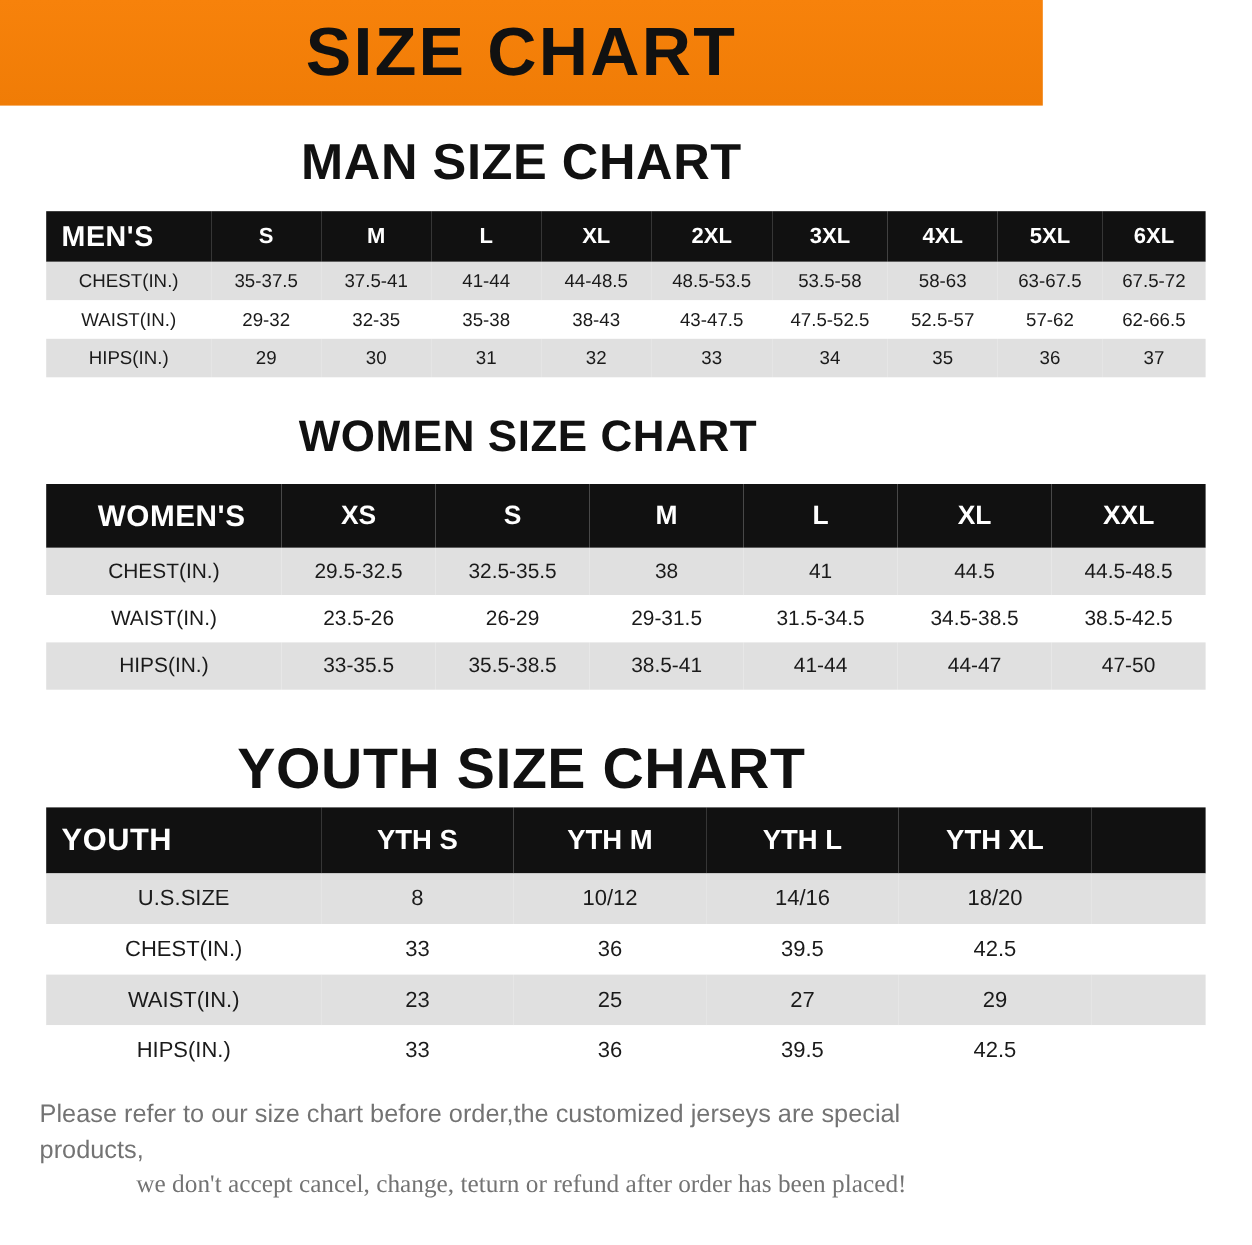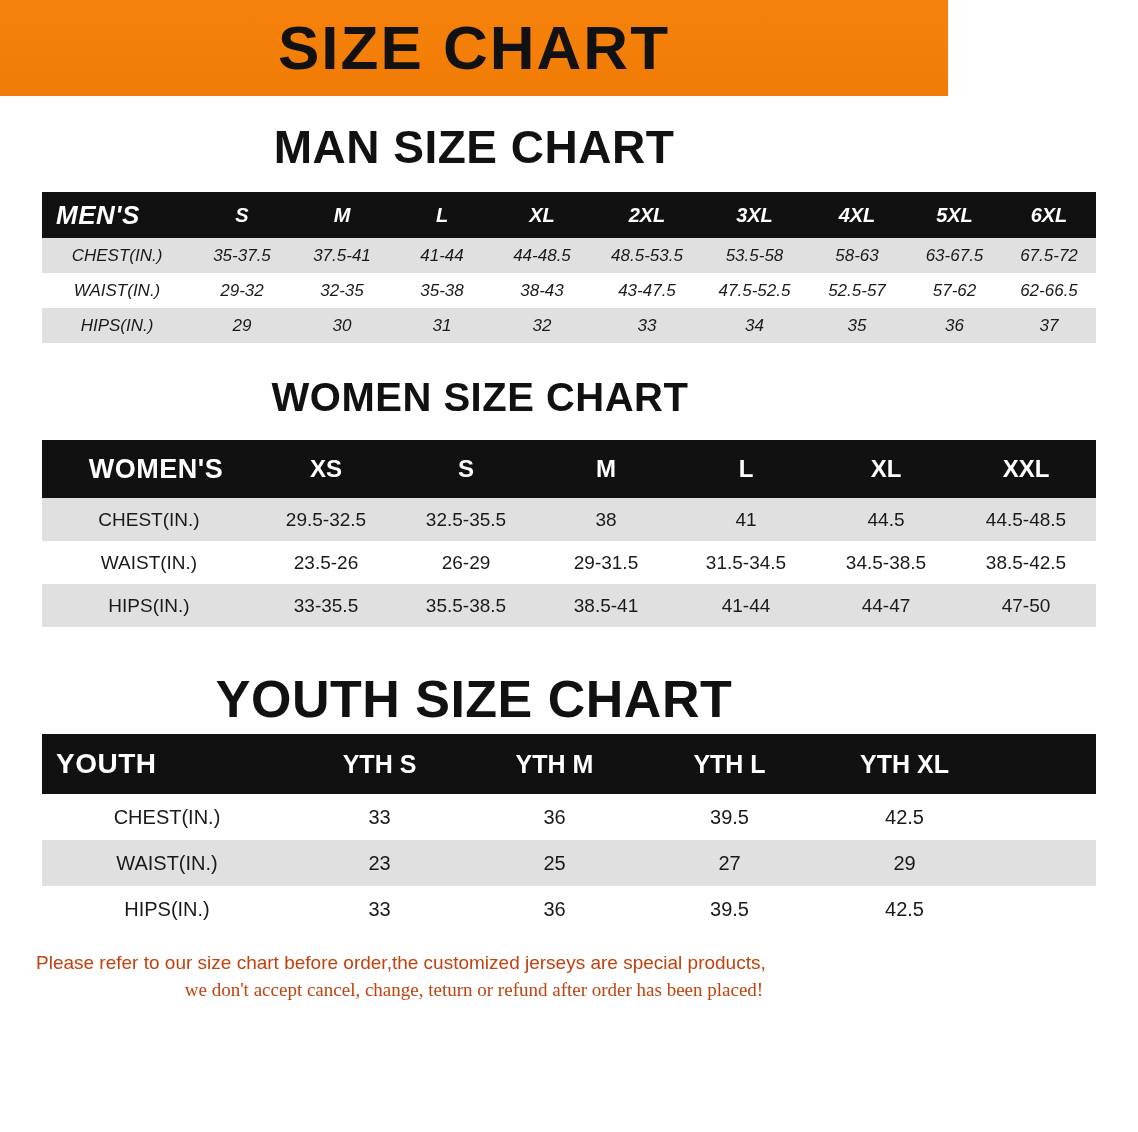--- a/index.html
+++ b/index.html
@@ -80,38 +80,38 @@
   }
 
   
   tr.row-a td { background: #e0e0e0; }
   tr.row-b td { background: #ffffff; }
   td.label-cell { text-align: center; }
 
   
   .men-table tr.head-row td { height: 46px; font-size: 20px; }
   .men-table tr.head-row td.corner { font-size: 26px; letter-spacing: 0.5px; }
-  .men-table td { height: 35px; font-size: 17px; color: #1a1a1a; font-style: italic; }
+  .men-table td { height: 35px; font-size: 17px; color: #1a1a1a; }
   .men-table td.label-cell { font-size: 17px; }
 
   
   .women-table tr.head-row td { height: 58px; font-size: 24px; }
   .women-table tr.head-row td.corner { font-size: 27px; letter-spacing: 0.5px; text-align: center; }
   .women-table td { height: 43px; font-size: 19px; color: #1a1a1a; text-align: center; }
 
   
   .youth-table tr.head-row td { height: 60px; font-size: 25px; }
   .youth-table tr.head-row td.corner { font-size: 28px; letter-spacing: 0.5px; }
   .youth-table td { height: 46px; font-size: 20px; color: #1a1a1a; }
 
   
   .note {
     margin: 18px 36px 0 36px;
-    color: #c2410c;
-    font-size: 19px;
+    color: #737373;
+    font-size: 23px;
     line-height: 1.42;
     text-align: left;
   }
   .note .line { display: block; }
   .note .line2 { text-align: center; font-family: Liberation Serif, serif; }
 </style>
 </head>
 <body>
 
 <div class="page">
@@ -257,20 +257,28 @@
       </colgroup>
       <tbody>
         <tr class="head-row">
           <td class="corner">YOUTH</td>
           <td>YTH S</td>
           <td>YTH M</td>
           <td>YTH L</td>
           <td>YTH XL</td>
           <td></td>
         </tr>
+        <tr class="row-a">
+          <td class="label-cell">U.S.SIZE</td>
+          <td>8</td>
+          <td>10/12</td>
+          <td>14/16</td>
+          <td>18/20</td>
+          <td></td>
+        </tr>
         <tr class="row-b">
           <td class="label-cell">CHEST(IN.)</td>
           <td>33</td>
           <td>36</td>
           <td>39.5</td>
           <td>42.5</td>
           <td></td>
         </tr>
         <tr class="row-a">
           <td class="label-cell">WAIST(IN.)</td>

